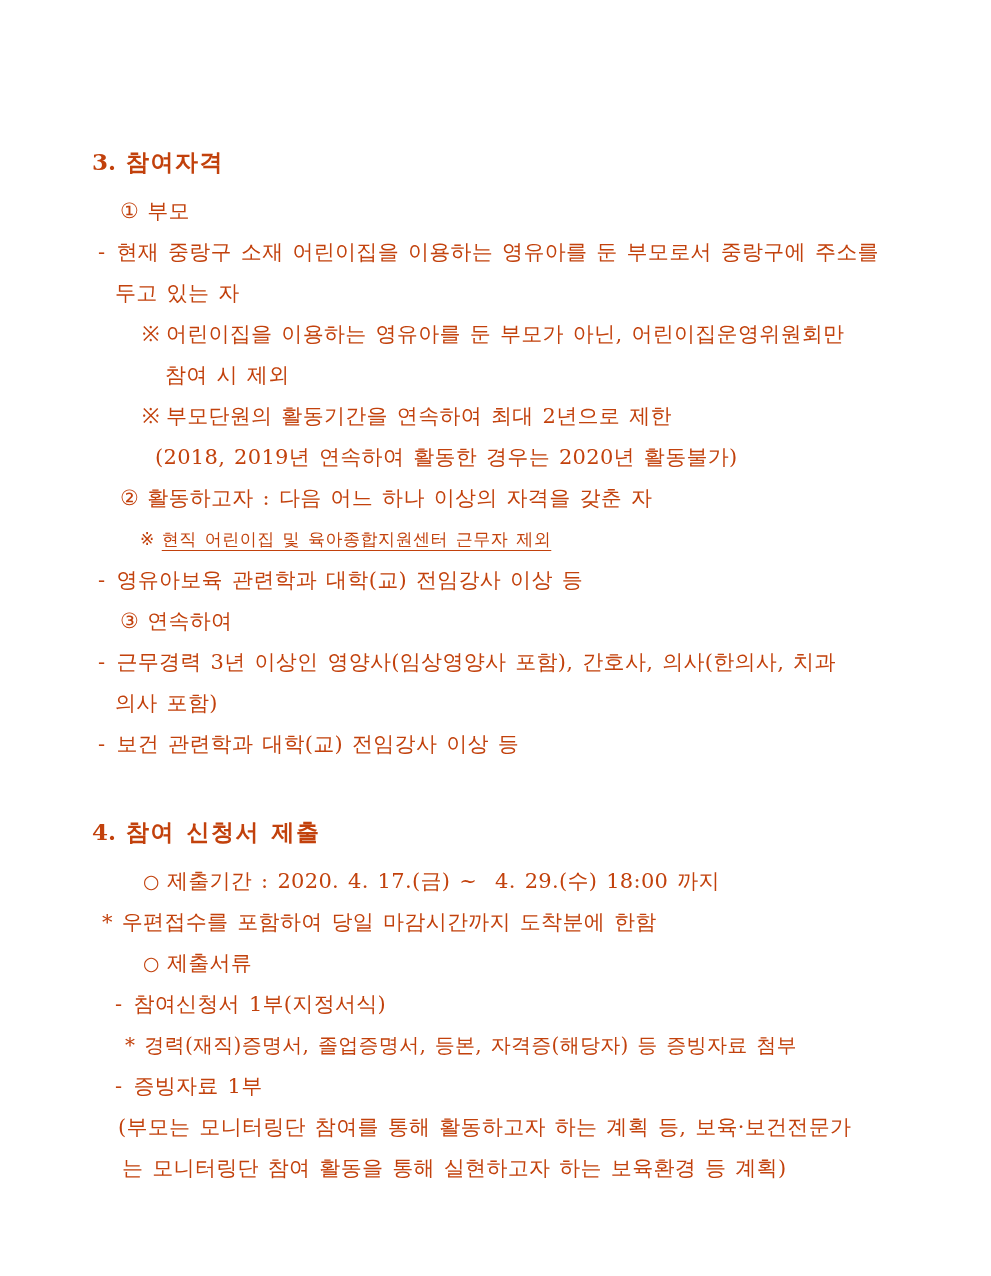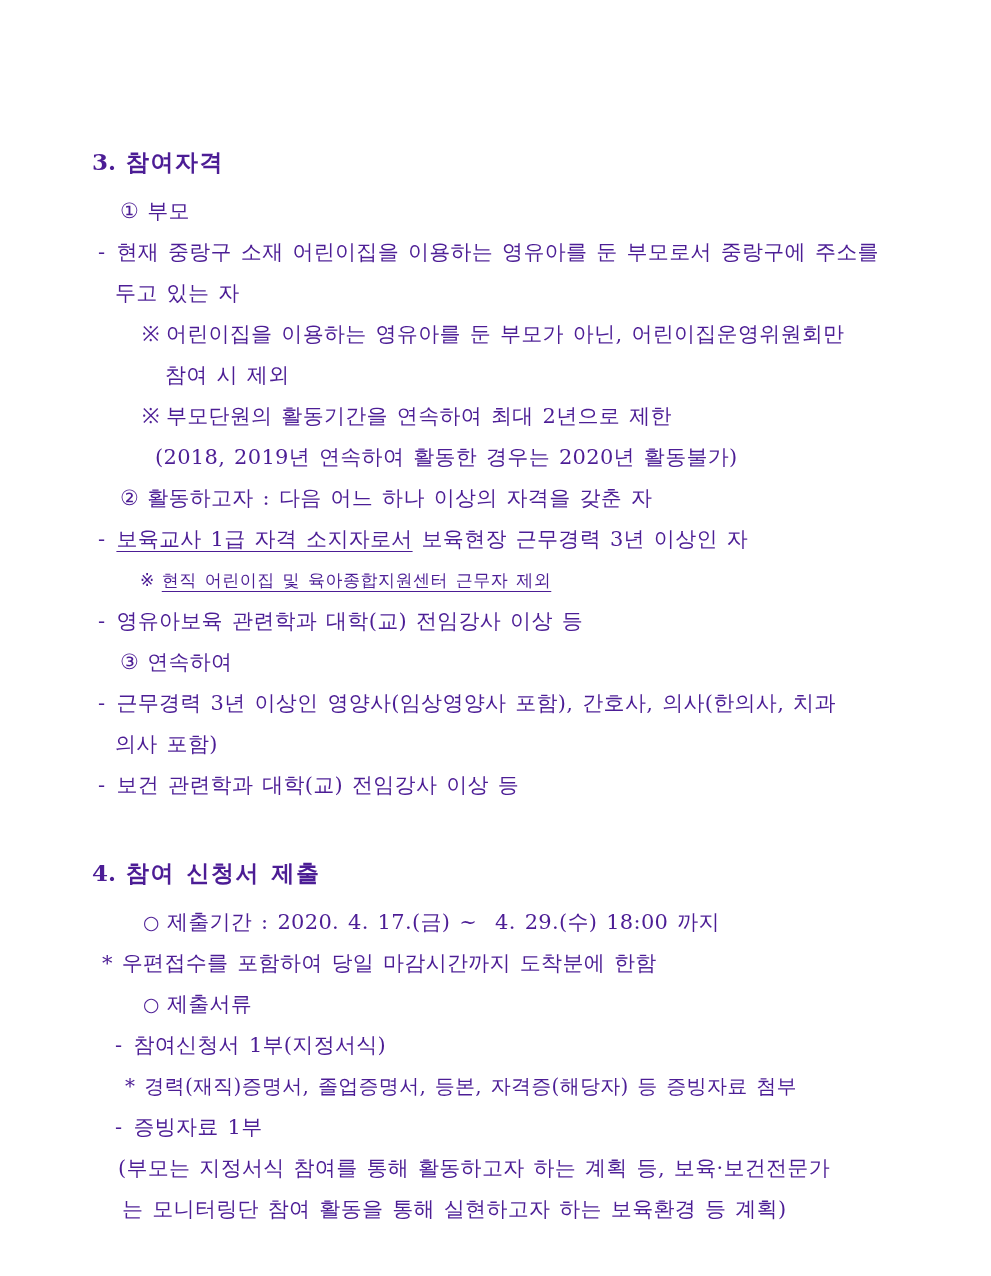--- a/index.html
+++ b/index.html
@@ -2,21 +2,21 @@
 <html><head>
 <meta charset="utf-8">
 <style>
   html, body { margin: 0; padding: 0; }
   body { background: #ffffff; }
   .page {
     position: relative;
     width: 991px;
     height: 1264px;
     background: #ffffff;
-    color: #4c1d95;
+    color: #c2410c;
     overflow: hidden;
     font-family: "DejaVu Serif", "Liberation Serif", serif;
   }
   .doc { padding: 139px 40px 0 88px; }
   .ln {
     font-size: 21px;
     line-height: 41px;
     word-spacing: 2px;
     letter-spacing: 0.3px;
     white-space: nowrap;
@@ -95,23 +95,20 @@
     </div>
 
     <div class="ln i-paren">
       <span>(2018, 2019년 연속하여 활동한 경우는 2020년 활동불가)</span>
     </div>
 
     <div class="ln i-circ">
       <span class="bullet b-circ">②</span><span>활동하고자 : 다음 어느 하나 이상의 자격을 갖춘 자</span>
     </div>
 
-    <div class="ln i-dash">
-      <span class="bullet b-dash">-</span><span class="ul">보육교사 1급 자격 소지자로서</span><span> 보육현장 근무경력 3년 이상인 자</span>
-    </div>
 
 
     <div class="ln i-snote">
       <span class="bullet b-snote">※</span><span class="ul">현직 어린이집 및 육아종합지원센터 근무자 제외</span>
     </div>
 
     <div class="ln i-dash">
       <span class="bullet b-dash">-</span><span>영유아보육 관련학과 대학(교) 전임강사 이상 등</span>
     </div>
 
@@ -153,21 +150,21 @@
 
     <div class="ln i-sstar">
       <span class="bullet b-star">*</span><span>경력(재직)증명서, 졸업증명서, 등본, 자격증(해당자) 등 증빙자료 첨부</span>
     </div>
 
     <div class="ln i-dash4">
       <span class="bullet b-dash">-</span><span>증빙자료 1부</span>
     </div>
 
     <div class="ln i-paren4">
-      <span>(부모는 지정서식 참여를 통해 활동하고자 하는 계획 등, 보육·보건전문가</span>
+      <span>(부모는 모니터링단 참여를 통해 활동하고자 하는 계획 등, 보육·보건전문가</span>
     </div>
 
     <div class="ln i-paren4c">
       <span>는 모니터링단 참여 활동을 통해 실현하고자 하는 보육환경 등 계획)</span>
     </div>
 
   </div>
 </div>
 
 </body></html>

